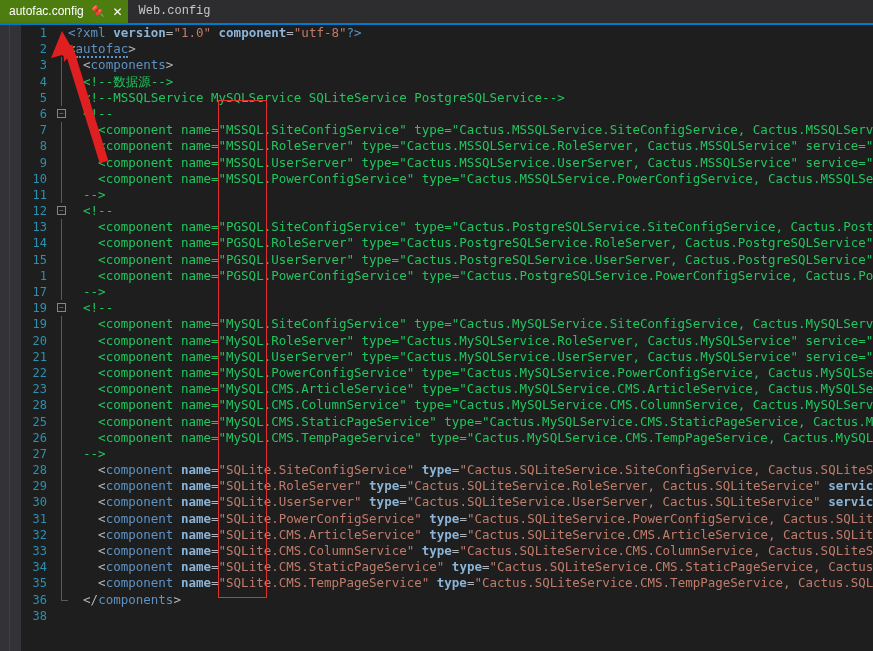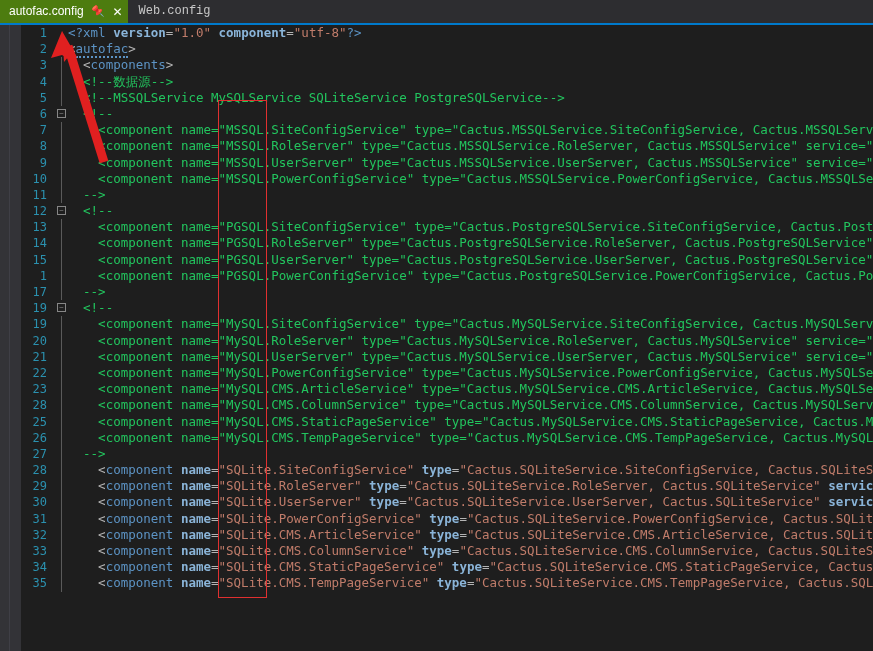--- a/index.html
+++ b/index.html
@@ -219,20 +219,22 @@
       <div class="line"><span class="lnum">26</span><span class="guide"></span><span class="txt"><span class="c-comment">    &lt;component name="MySQL.CMS.TempPageService" type="Cactus.MySQLService.CMS.TempPageService, Cactus.MySQLService</span></span></div>
       <div class="line"><span class="lnum">27</span><span class="guide"></span><span class="txt"><span class="c-comment">  --&gt;</span></span></div>
       <div class="line"><span class="lnum">28</span><span class="guide"></span><span class="txt"><span class="c-punct">    </span><span class="c-punct">&lt;</span><span class="c-tag">component</span><span class="c-punct"> </span><span class="c-attr">name</span><span class="c-punct">=</span><span class="c-val">"SQLite.SiteConfigService"</span><span class="c-punct"> </span><span class="c-attr">type</span><span class="c-punct">=</span><span class="c-val">"Cactus.SQLiteService.SiteConfigService, Cactus.SQLiteService"</span><span class="c-punct"></span></span></div>
       <div class="line"><span class="lnum">29</span><span class="guide"></span><span class="txt"><span class="c-punct">    </span><span class="c-punct">&lt;</span><span class="c-tag">component</span><span class="c-punct"> </span><span class="c-attr">name</span><span class="c-punct">=</span><span class="c-val">"SQLite.RoleServer"</span><span class="c-punct"> </span><span class="c-attr">type</span><span class="c-punct">=</span><span class="c-val">"Cactus.SQLiteService.RoleServer, Cactus.SQLiteService"</span><span class="c-punct"> </span><span class="c-attr">service</span><span class="c-punct"></span></span></div>
       <div class="line"><span class="lnum">30</span><span class="guide"></span><span class="txt"><span class="c-punct">    </span><span class="c-punct">&lt;</span><span class="c-tag">component</span><span class="c-punct"> </span><span class="c-attr">name</span><span class="c-punct">=</span><span class="c-val">"SQLite.UserServer"</span><span class="c-punct"> </span><span class="c-attr">type</span><span class="c-punct">=</span><span class="c-val">"Cactus.SQLiteService.UserServer, Cactus.SQLiteService"</span><span class="c-punct"> </span><span class="c-attr">service</span><span class="c-punct"></span></span></div>
       <div class="line"><span class="lnum">31</span><span class="guide"></span><span class="txt"><span class="c-punct">    </span><span class="c-punct">&lt;</span><span class="c-tag">component</span><span class="c-punct"> </span><span class="c-attr">name</span><span class="c-punct">=</span><span class="c-val">"SQLite.PowerConfigService"</span><span class="c-punct"> </span><span class="c-attr">type</span><span class="c-punct">=</span><span class="c-val">"Cactus.SQLiteService.PowerConfigService, Cactus.SQLiteServic</span><span class="c-punct"></span></span></div>
       <div class="line"><span class="lnum">32</span><span class="guide"></span><span class="txt"><span class="c-punct">    </span><span class="c-punct">&lt;</span><span class="c-tag">component</span><span class="c-punct"> </span><span class="c-attr">name</span><span class="c-punct">=</span><span class="c-val">"SQLite.CMS.ArticleService"</span><span class="c-punct"> </span><span class="c-attr">type</span><span class="c-punct">=</span><span class="c-val">"Cactus.SQLiteService.CMS.ArticleService, Cactus.SQLiteServic</span><span class="c-punct"></span></span></div>
       <div class="line"><span class="lnum">33</span><span class="guide"></span><span class="txt"><span class="c-punct">    </span><span class="c-punct">&lt;</span><span class="c-tag">component</span><span class="c-punct"> </span><span class="c-attr">name</span><span class="c-punct">=</span><span class="c-val">"SQLite.CMS.ColumnService"</span><span class="c-punct"> </span><span class="c-attr">type</span><span class="c-punct">=</span><span class="c-val">"Cactus.SQLiteService.CMS.ColumnService, Cactus.SQLiteService"</span><span class="c-punct"></span></span></div>
       <div class="line"><span class="lnum">34</span><span class="guide"></span><span class="txt"><span class="c-punct">    </span><span class="c-punct">&lt;</span><span class="c-tag">component</span><span class="c-punct"> </span><span class="c-attr">name</span><span class="c-punct">=</span><span class="c-val">"SQLite.CMS.StaticPageService"</span><span class="c-punct"> </span><span class="c-attr">type</span><span class="c-punct">=</span><span class="c-val">"Cactus.SQLiteService.CMS.StaticPageService, Cactus.SQLite</span><span class="c-punct"></span></span></div>
       <div class="line"><span class="lnum">35</span><span class="guide"></span><span class="txt"><span class="c-punct">    </span><span class="c-punct">&lt;</span><span class="c-tag">component</span><span class="c-punct"> </span><span class="c-attr">name</span><span class="c-punct">=</span><span class="c-val">"SQLite.CMS.TempPageService"</span><span class="c-punct"> </span><span class="c-attr">type</span><span class="c-punct">=</span><span class="c-val">"Cactus.SQLiteService.CMS.TempPageService, Cactus.SQLiteServ</span><span class="c-punct"></span></span></div>
+      <div class="line"><span class="lnum">36</span><span class="guide-end"></span><span class="txt"><span class="c-punct">  </span><span class="c-punct">&lt;/</span><span class="c-tag">components</span><span class="c-punct"></span><span class="c-punct">&gt;</span><span class="c-punct"></span></span></div>
+      <div class="line"><span class="lnum">38</span><span class="txt"></span></div>
     </div>
 </div>
 
 <svg id="overlay" width="873" height="651" viewBox="0 0 873 651">
   <g>
     <path d="M 104 162 L 68 46" stroke="#e02020" stroke-width="9" stroke-linecap="butt" fill="none"></path>
     <path d="M 62 31 L 77 57 L 69 56 L 64 62 Z" fill="#e02020"></path>
     <path d="M 62 31 L 51 58 L 62 55 L 70 60 Z" fill="#e02020"></path>
   </g>
 </svg>

